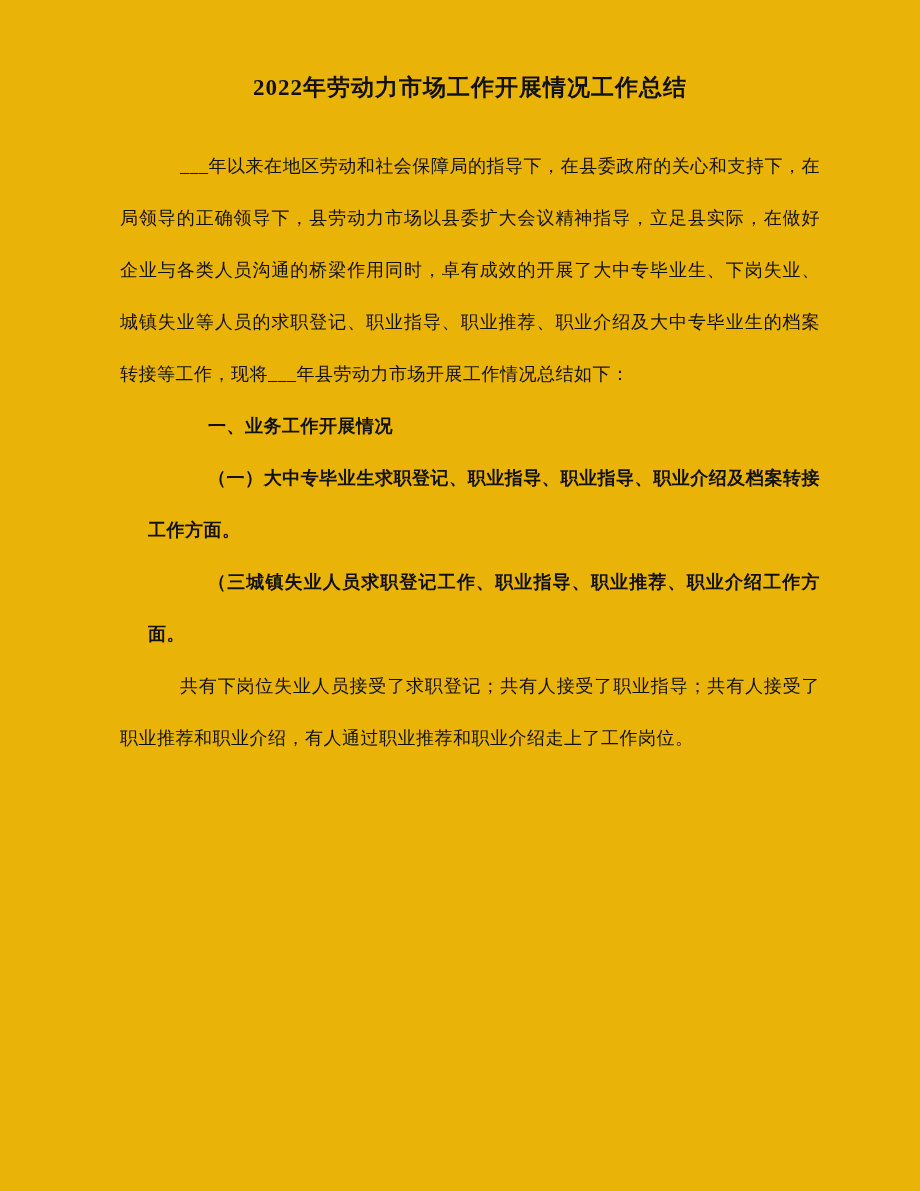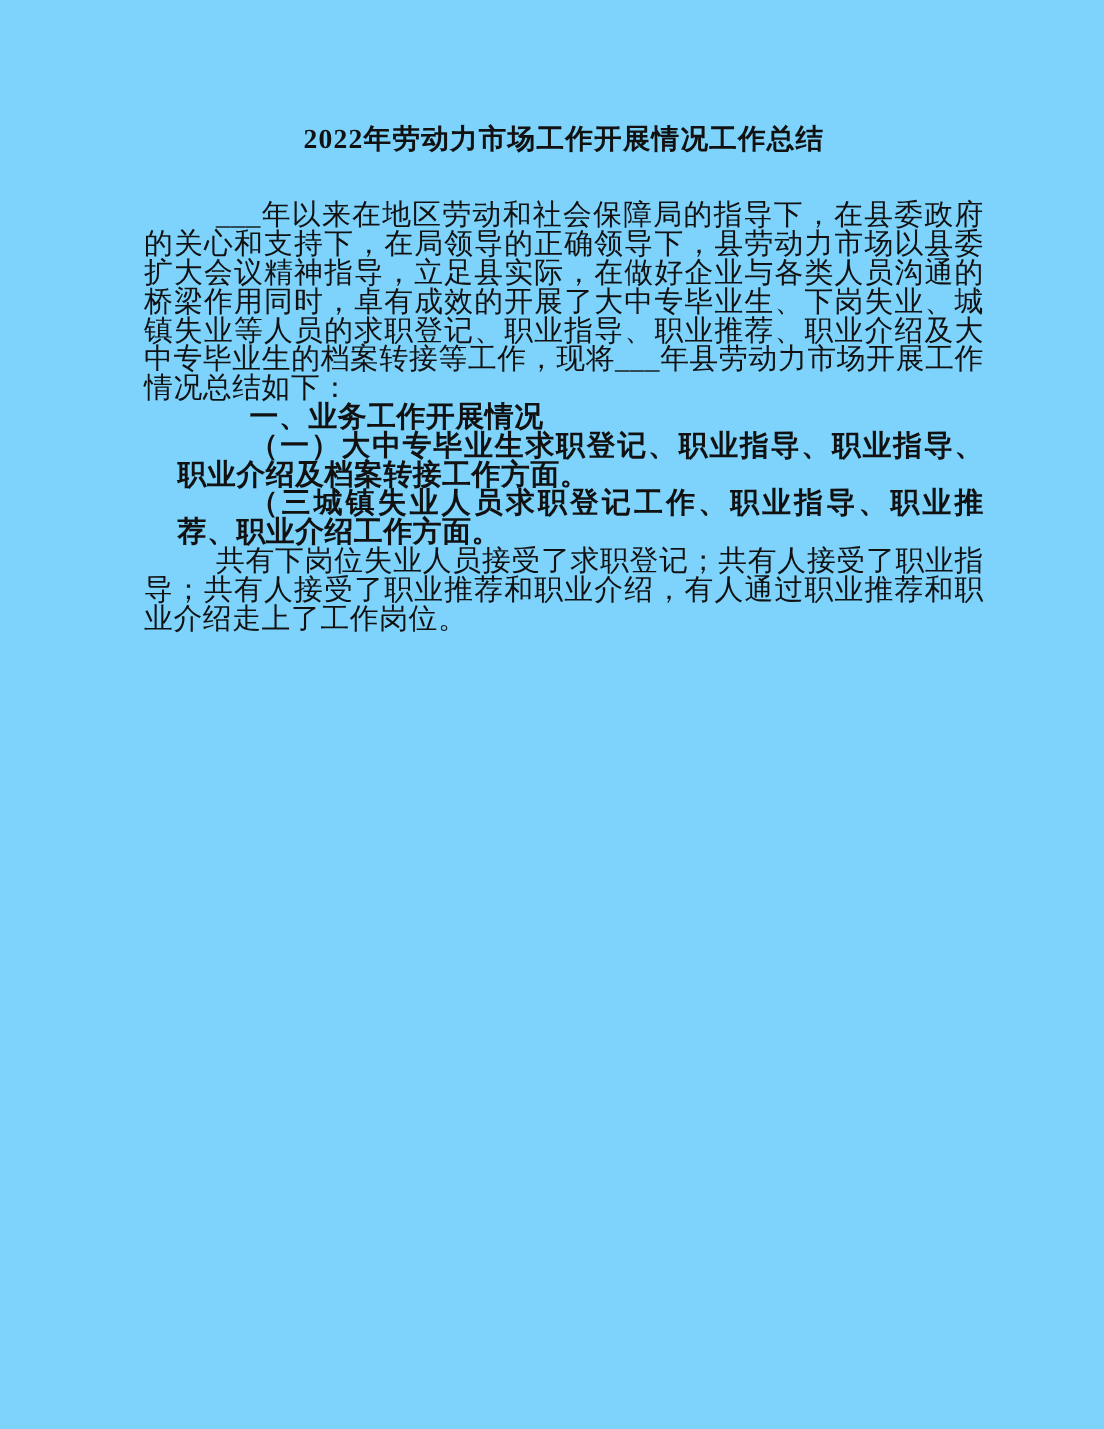--- a/index.html
+++ b/index.html
@@ -11,34 +11,34 @@
     width: 920px;
     height: 1191px;
     overflow: hidden;
     font-family: "Liberation Serif", serif;
     color: #111111;
   }
   .page {
     box-sizing: border-box;
     width: 920px;
     height: 1191px;
-    background: #7dd3fc;
-    padding: 100px 100px 0 120px;
+    background: #eab308;
+    padding: 72px 100px 0 120px;
   }
   .doc-title {
     font-size: 23px;
     font-weight: bold;
     text-align: center;
     line-height: 32px;
     margin: 0 0 36px 0;
     letter-spacing: 1px;
   }
   .para {
-    font-size: 24px;
-    line-height: 24px;
+    font-size: 18px;
+    line-height: 52px;
     margin: 0;
     text-indent: 60px;
     text-align: justify;
     letter-spacing: 0.5px;
   }
   .para.heading {
     font-weight: bold;
     margin-left: 28px;
   }
 </style>

